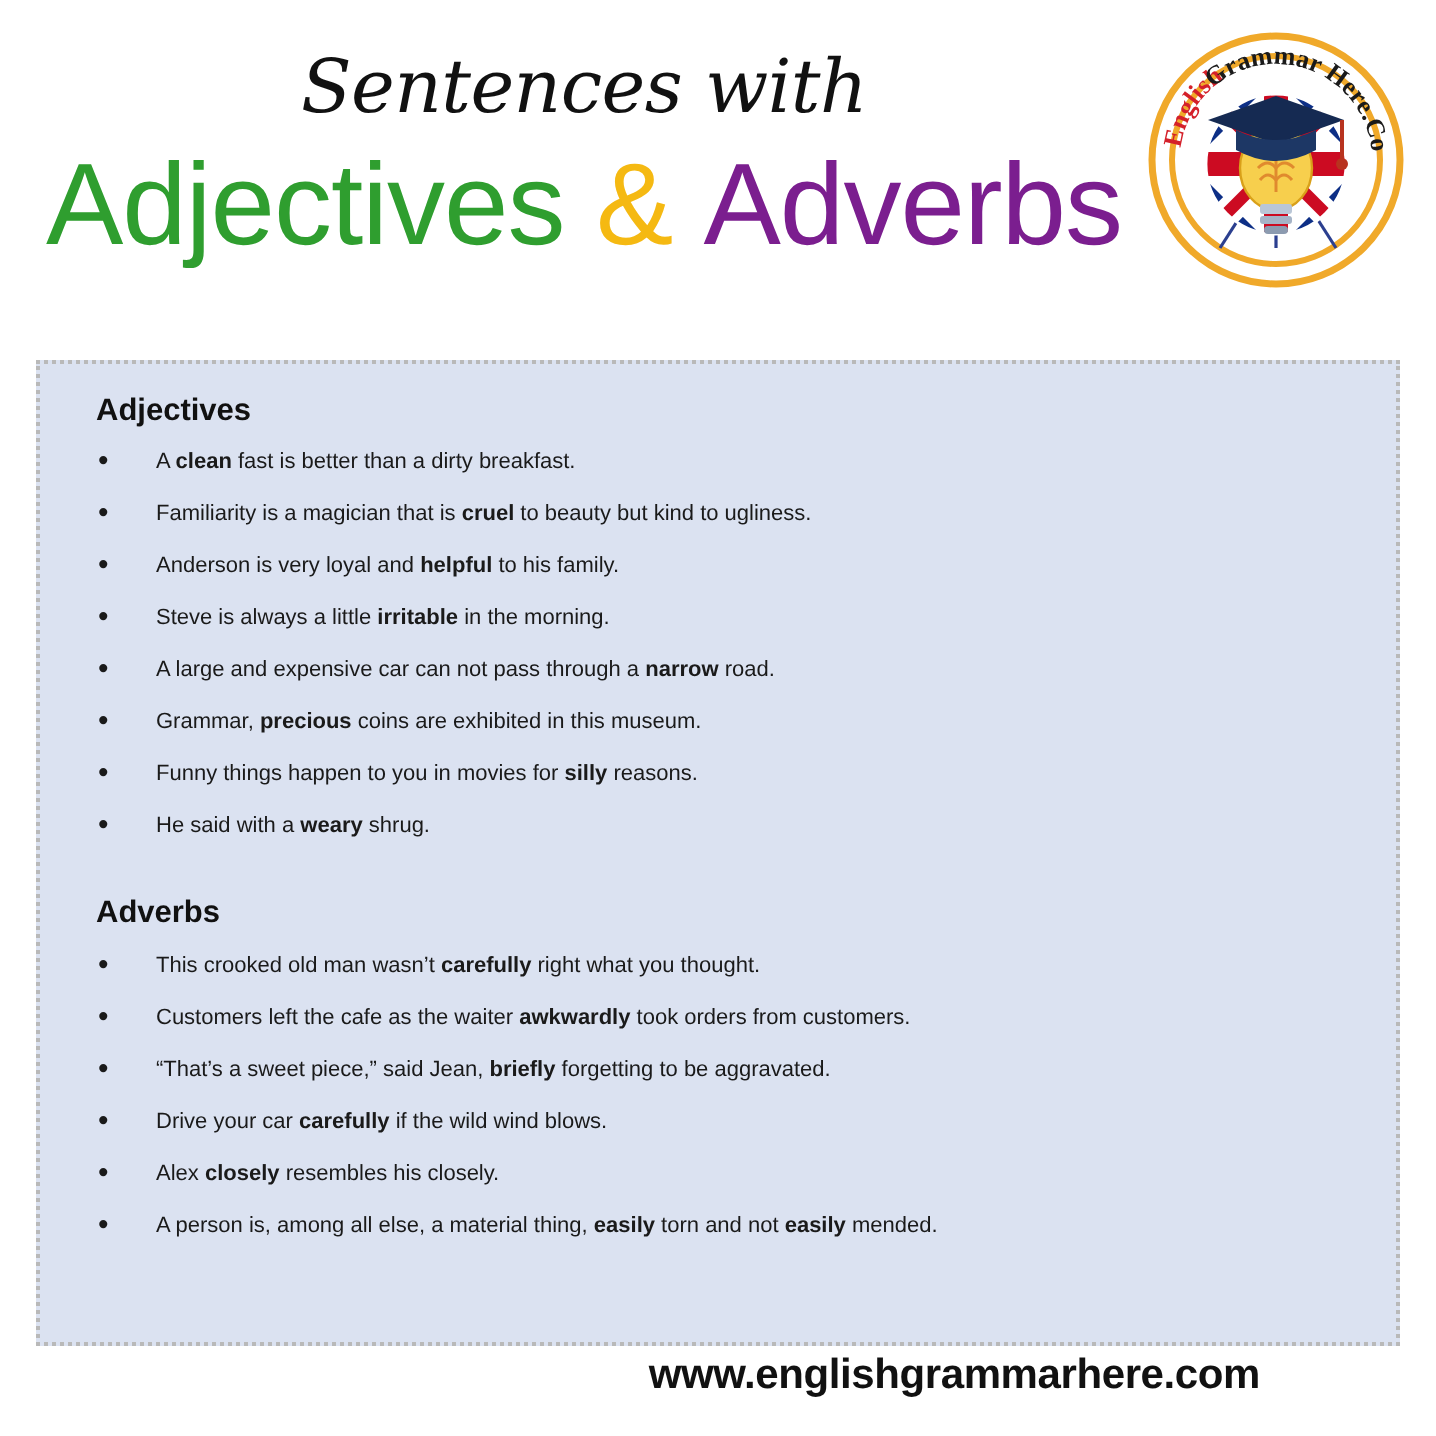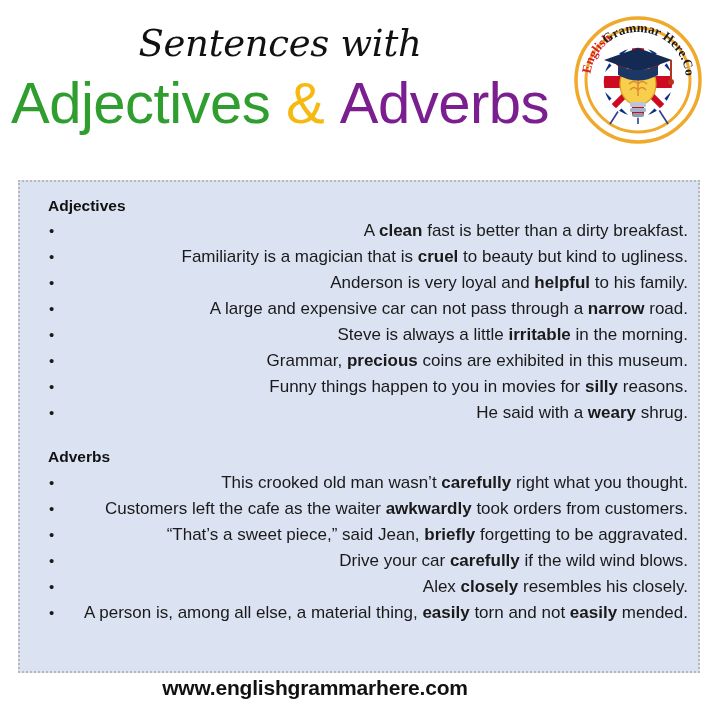--- a/index.html
+++ b/index.html
@@ -22,21 +22,21 @@
   }
 
   
   .header {
     position: relative;
     height: 172px;
     width: 718px;
   }
   .title-block {
     position: absolute;
-    left: 0;
+    left: 12px;
     top: 0;
     width: 560px;
     text-align: center;
   }
   .title-line1 {
     font-family: "DejaVu Serif", "Liberation Serif", serif;
     font-style: italic;
     font-size: 37px;
     font-weight: 400;
     color: #111111;
@@ -88,45 +88,44 @@
     margin: 0 0 3px 18px;
     line-height: 1.25;
   }
   ul.bullets {
     list-style: none;
     margin: 0;
     padding: 0;
   }
   ul.bullets > li {
     position: relative;
-    font-size: 17px;
+    font-size: 11px;
     color: #1a1a1a;
     line-height: 26px;
     padding-left: 48px;
     margin: 0;
-    text-align: right;
   }
   ul.bullets > li::before {
     content: "\2022";
     position: absolute;
     left: 19px;
     top: 0;
     font-size: 15px;
     line-height: 26px;
     color: #1a1a1a;
   }
   ul.bullets > li b { font-weight: 700; }
 
   
   .footer {
     position: absolute;
     left: 0;
     top: 676px;
     width: 630px;
-    text-align: center;
+    text-align: right;
   }
   .footer-url {
     font-family: "Liberation Sans", sans-serif;
     font-size: 21px;
     font-weight: 700;
     color: #111111;
     letter-spacing: -0.2px;
   }
 </style>
 </head>
@@ -214,22 +213,22 @@
   </div>
 
   <div class="content-box">
 
     <div class="section">
       <div class="section-heading">Adjectives</div>
       <ul class="bullets">
           <li><span>A </span><b>clean</b><span> fast is better than a dirty breakfast.</span></li>
           <li><span>Familiarity is a magician that is </span><b>cruel</b><span> to beauty but kind to ugliness.</span></li>
           <li><span>Anderson is very loyal and </span><b>helpful</b><span> to his family.</span></li>
+          <li><span>Steve is always a little </span><b>irritable</b><span> in the morning.</span></li>
           <li><span>A large and expensive car can not pass through a </span><b>narrow</b><span> road.</span></li>
-          <li><span>Steve is always a little </span><b>irritable</b><span> in the morning.</span></li>
           <li><span>Grammar, </span><b>precious</b><span> coins are exhibited in this museum.</span></li>
           <li><span>Funny things happen to you in movies for </span><b>silly</b><span> reasons.</span></li>
           <li><span>He said with a </span><b>weary</b><span> shrug.</span></li>
         </ul>
     </div>
 
     <div class="section">
       <div class="section-heading">Adverbs</div>
       <ul class="bullets">
           <li><span>This crooked old man wasn’t </span><b>carefully</b><span> right what you thought.</span></li>

